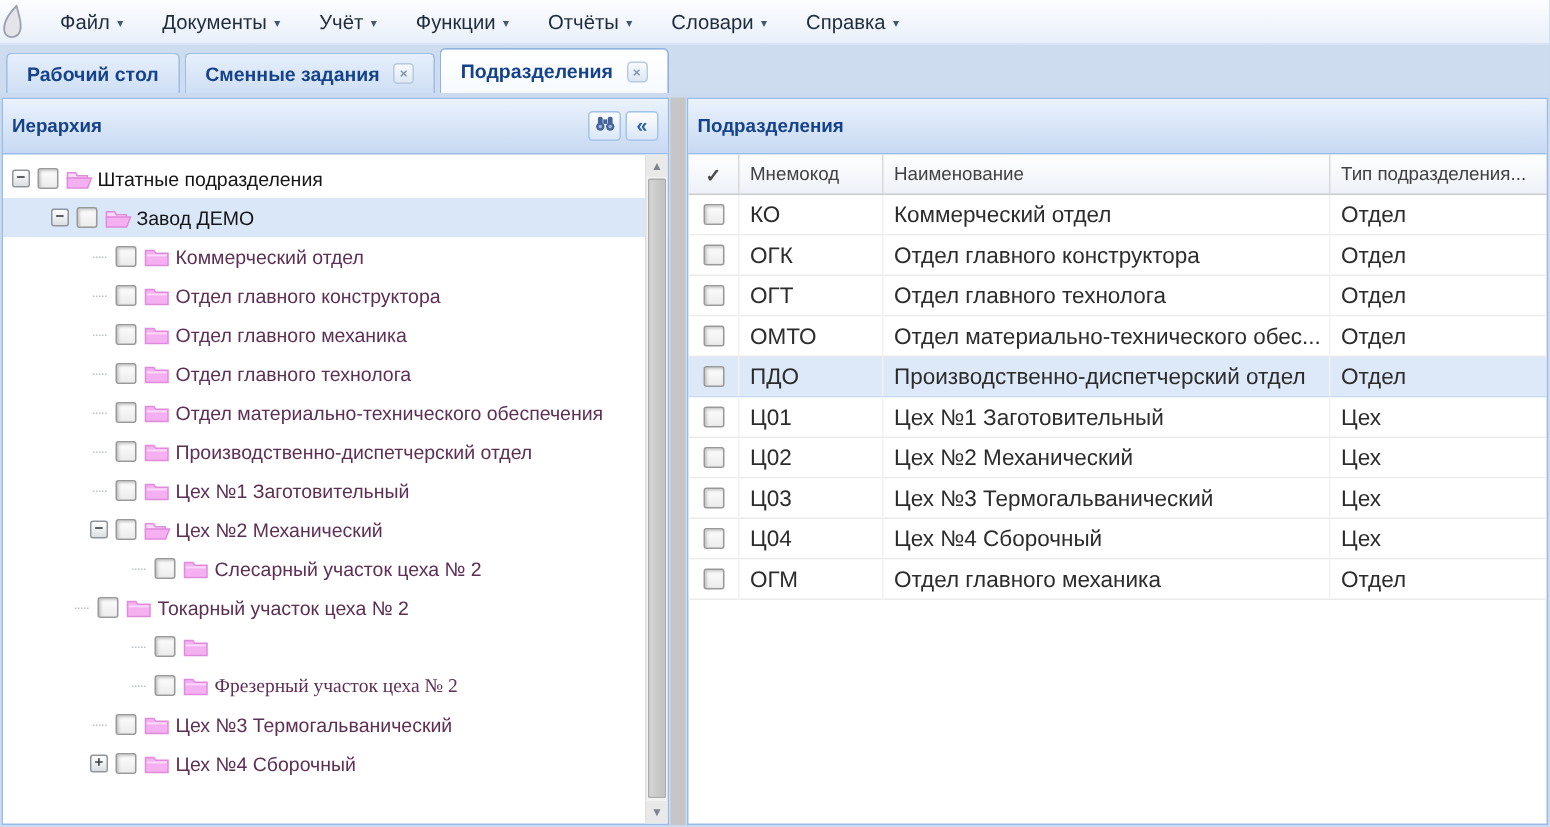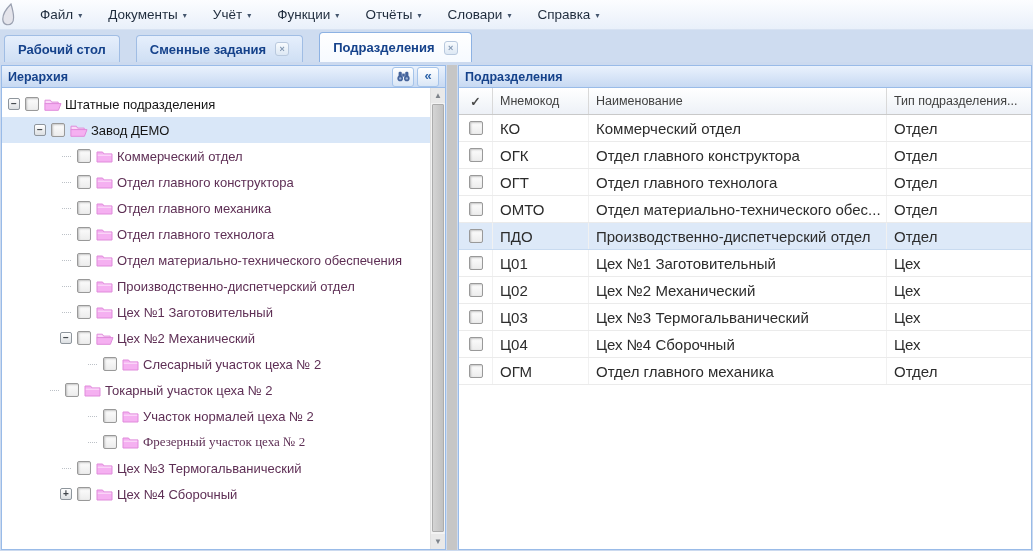--- a/index.html
+++ b/index.html
@@ -10,38 +10,38 @@
   
   .menu-bar { height:30px; flex:none; display:flex; align-items:center;
     background:linear-gradient(#fcfdff,#e9f0fa); border-bottom:1px solid #d7e2f2; padding:0 0; }
   .logo { width:20px; height:26px; margin-right:12px; display:flex; align-items:center; }
   .menu-item { display:flex; align-items:center; gap:5px; padding:3px 8px; margin-right:10px;
     font-size:13.5px; color:#1f2c3d; cursor:default; border-radius:2px; }
   .caret { font-size:8px; color:#44566e; line-height:8px; padding-top:2px; }
 
   
   .tab-bar { height:32px; flex:none; background:#cedcf0; display:flex; align-items:flex-end;
-    padding-left:4px; gap:16px; }
+    padding-left:4px; gap:3px; }
   .tab { height:27px; display:flex; align-items:center; padding:0 13px;
     border:1px solid #a0bde4; border-bottom:none; border-radius:4px 4px 0 0;
     background:linear-gradient(#e6effc,#cfdff4); color:#15428b; font-weight:bold; font-size:13px;
     white-space:nowrap; cursor:default; }
   .tab.active { height:30px; background:linear-gradient(#ffffff,#f6faff); border-color:#8db2e3; }
   .tab-close { width:14px; height:14px; margin-left:9px; border:1px solid #b9c9de; border-radius:3px;
     background:linear-gradient(#f8fbfe,#dde8f4); color:#8196b1; font-size:9px; font-weight:bold;
     line-height:12px; text-align:center; cursor:pointer; }
 
   
   .content { flex:1; display:flex; padding:3px 1px 1px 1px; background:#ccdaef; min-height:0; }
   .panel { background:#fff; border:1px solid #99bbe8; display:flex; flex-direction:column; min-height:0; }
   .hierarchy-panel { width:445px; flex:none; }
   .departments-panel { flex:1; min-width:0; }
   .splitter { width:10px; flex:none; background:#c6c6c6; margin:0 1px; cursor:col-resize; }
 
-  .panel-header { height:22px; flex:none; display:flex; align-items:center; padding:0 6px;
+  .panel-header { height:37px; flex:none; display:flex; align-items:center; padding:0 6px;
     background:linear-gradient(#eaf2fd,#c7d9f2); border-bottom:1px solid #99bbe8; }
   .panel-title { font-weight:bold; font-size:12.5px; color:#15428b; }
   .header-tools { margin-left:auto; display:flex; gap:3px; }
   .tool-btn { width:22px; height:20px; border:1px solid #a6c4ea; border-radius:3px;
     background:linear-gradient(#ffffff,#d9e6f6); display:flex; align-items:center; justify-content:center;
     cursor:pointer; }
   .collapse-glyph { color:#2b62a8; font-weight:bold; font-size:13px; line-height:13px; padding-bottom:2px; }
 
   
   .tree-body { position:relative; flex:1; overflow:hidden; padding-top:3px; min-height:0; }
@@ -331,21 +331,20 @@
               <span class="slot">
                 <span class="connector"></span>
               </span>
               <span class="checkbox"></span>
               <span class="folder-slot">
                 <svg width="17" height="13" viewBox="0 0 17 13">
                   <path d="M1 2 H6.6 L7.9 3.9 H16 V12 H1 Z" fill="#f5b0f1" stroke="#e08bdb" stroke-width="1"></path>
                   <rect x="1.8" y="4.6" width="13.4" height="1.3" fill="#fbd9f9"></rect>
                 </svg>
               </span>
-              <span class="tree-label child">Участок нормалей цеха № 2</span>
             </div>
             <div class="tree-row" style="padding-left: 82px; font-family: Liberation Serif, serif;">
               <span class="slot">
                 <span class="connector"></span>
               </span>
               <span class="checkbox"></span>
               <span class="folder-slot">
                 <svg width="17" height="13" viewBox="0 0 17 13">
                   <path d="M1 2 H6.6 L7.9 3.9 H16 V12 H1 Z" fill="#f5b0f1" stroke="#e08bdb" stroke-width="1"></path>
                   <rect x="1.8" y="4.6" width="13.4" height="1.3" fill="#fbd9f9"></rect>

